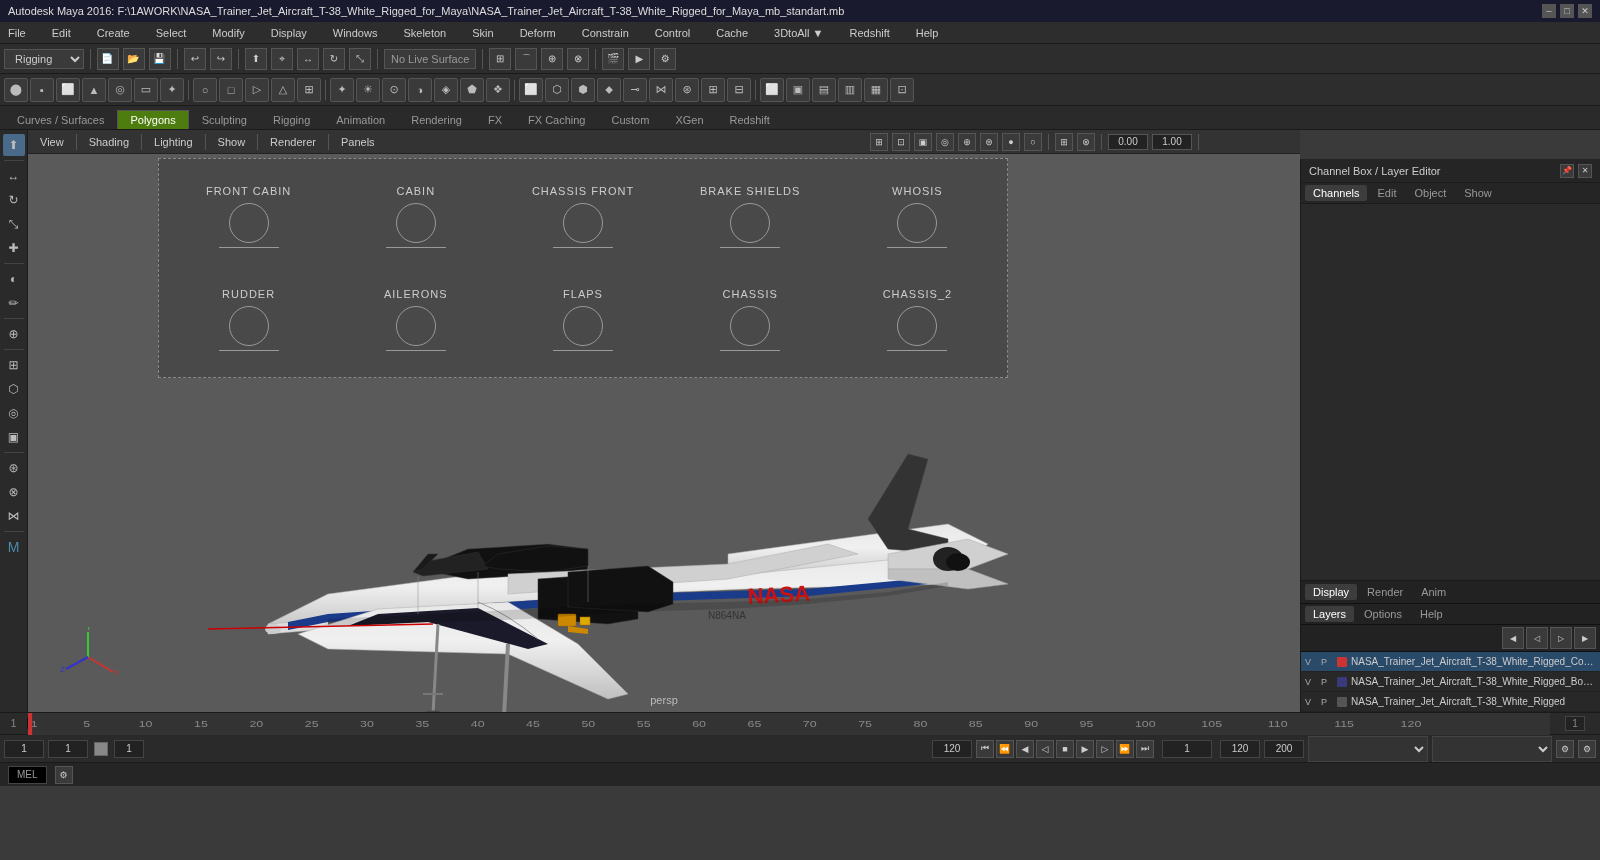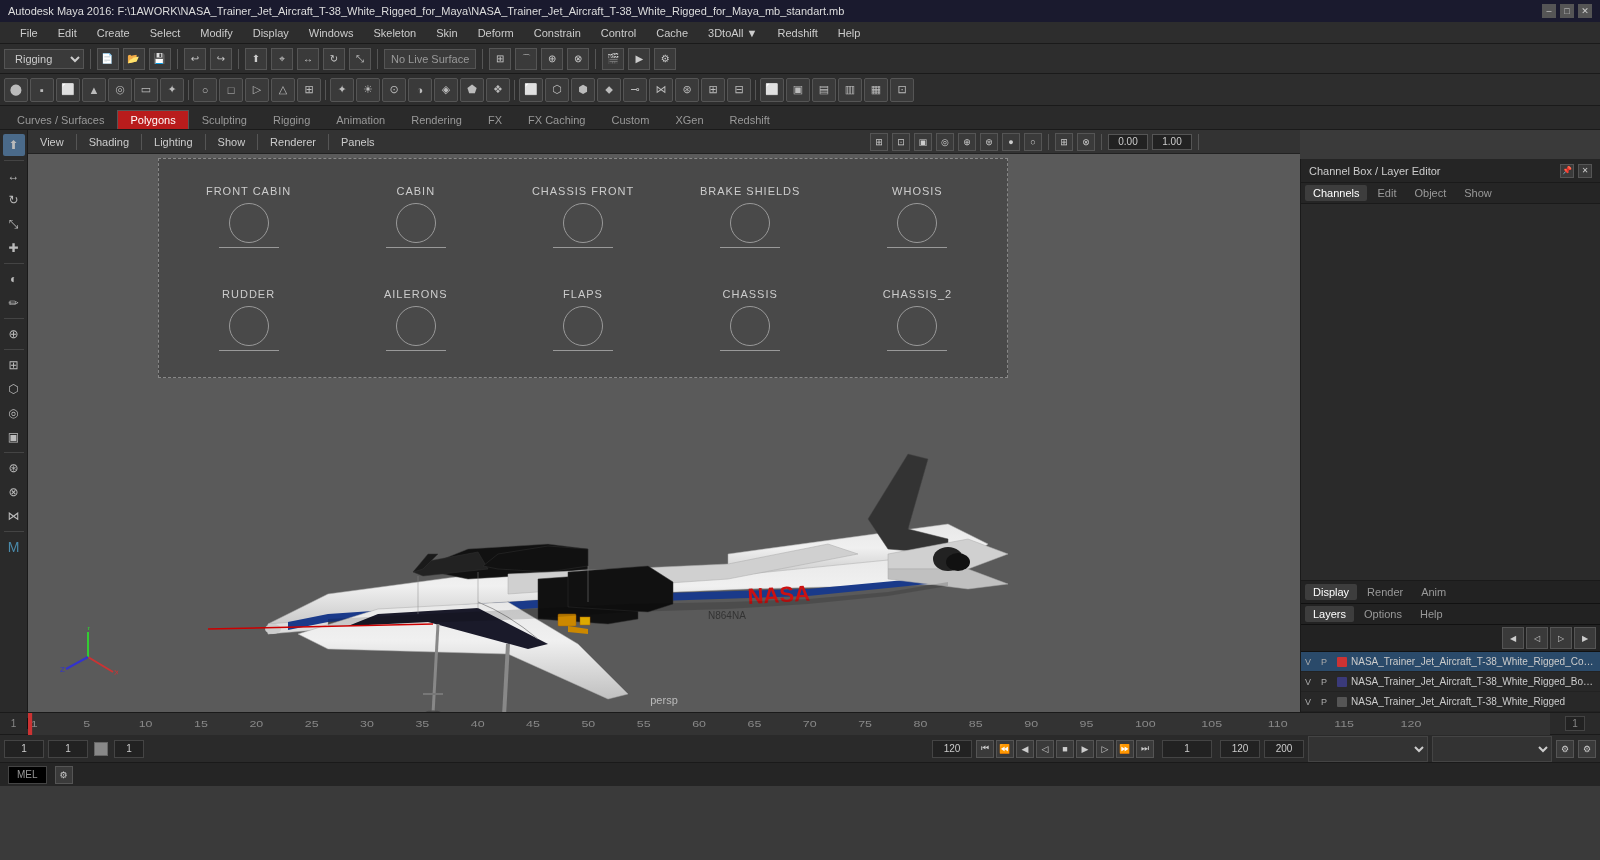--- a/index.html
+++ b/index.html
@@ -38,22 +38,22 @@
       display: flex; align-items: center; justify-content: center;
     }
 
     
     #menu-bar {
       width: 100%;
       height: 22px;
       background: #2d2d2d;
       display: flex;
       align-items: center;
-      padding: 0 12px;
-      gap: 4px;
+      padding: 0 0;
+      gap: 10px;
       border-bottom: 1px solid #1a1a1a;
     }
     .menu-item {
       padding: 2px 8px;
       cursor: pointer;
       font-size: 11px;
       color: #ccc;
       border-radius: 2px;
     }
 
@@ -136,21 +136,21 @@
     .tab-item {
       padding: 3px 12px;
       font-size: 11px;
       cursor: pointer;
       color: #999;
       border: 1px solid transparent;
       border-bottom: none;
       background: #2a2a2a;
     }
     .tab-item.active {
-      background: #b91c1c;
+      background: #4d7c0f;
       color: #fff;
       border-color: #555;
     }
 
     
     #main-layout {
       display: flex;
       width: 100%;
       height: calc(860px - 22px - 22px - 30px - 32px - 24px - 22px - 28px - 24px);
     }

